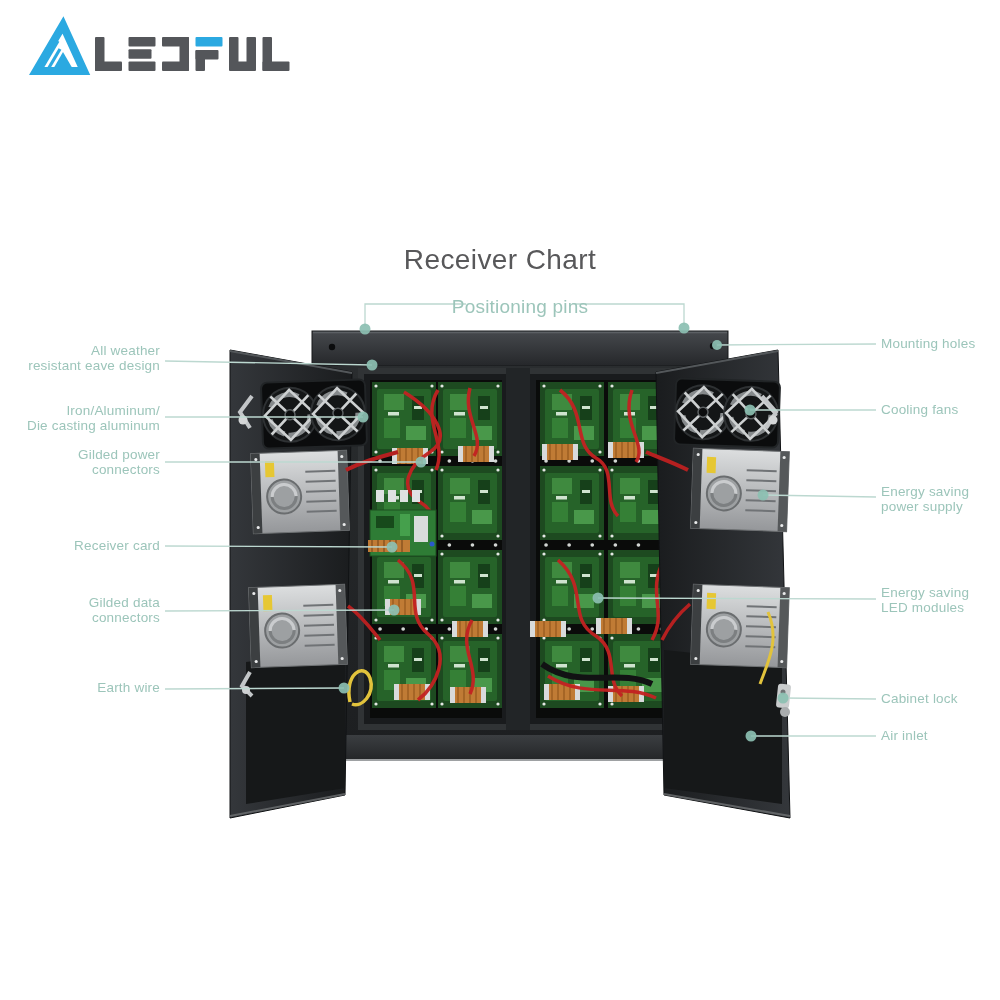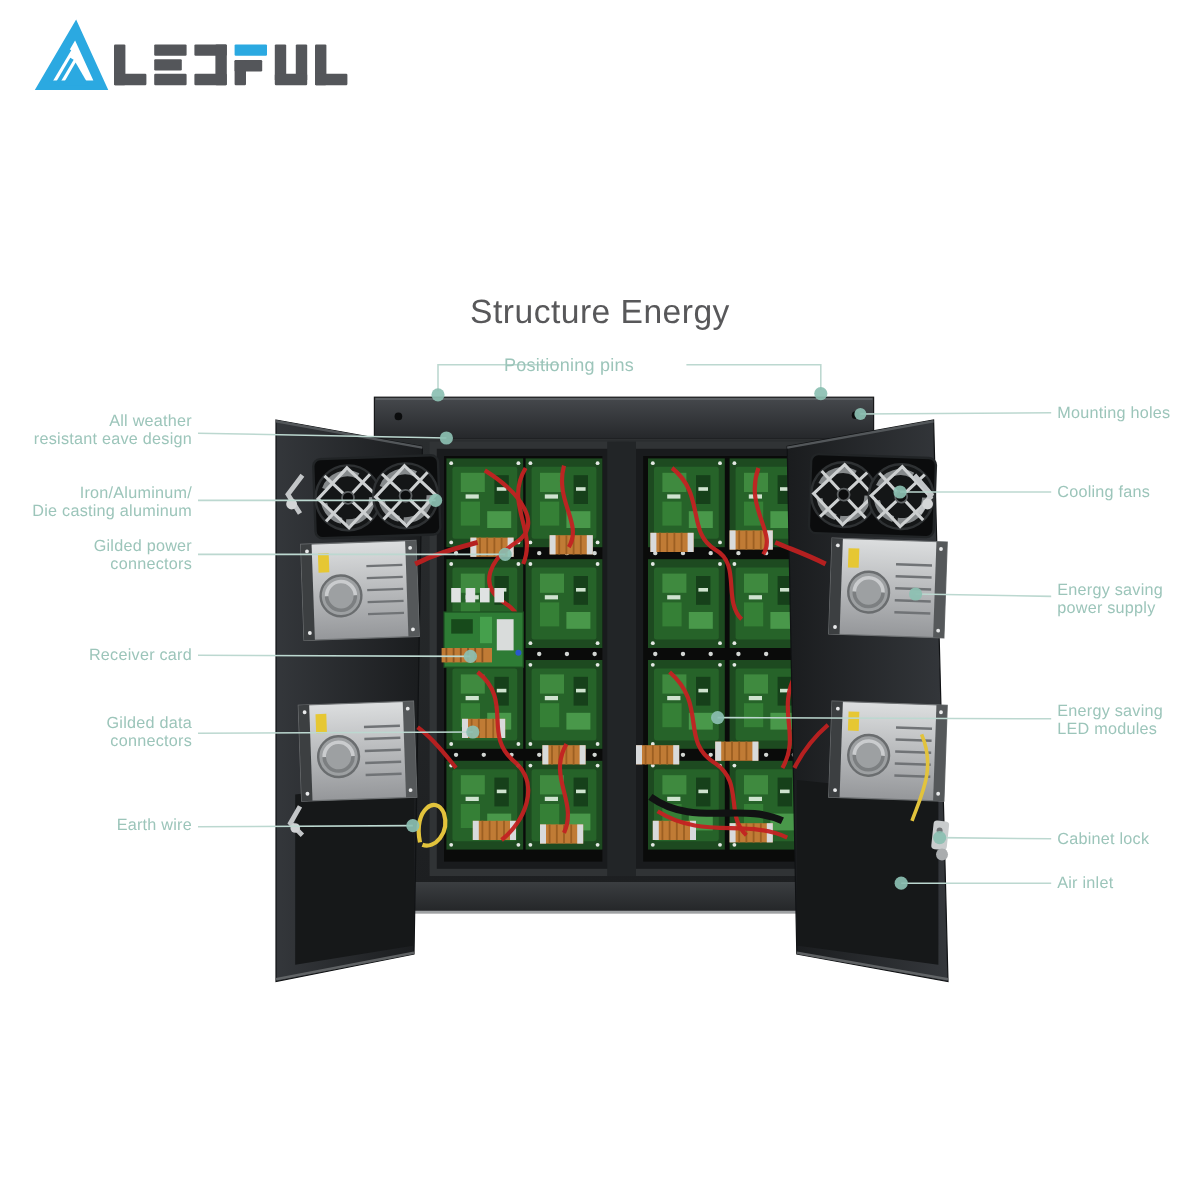--- a/index.html
+++ b/index.html
@@ -6,22 +6,22 @@
   .stage{
     position:relative;width:1000px;height:1000px;background:#ffffff;overflow:hidden;
     font-family:"Liberation Sans", sans-serif;
   }
   .illustration{position:absolute;left:0;top:0;width:1000px;height:1000px;}
   .page-title{
     position:absolute;left:0;right:0;top:244px;text-align:center;
     font-size:28px;font-weight:400;color:#58585A;letter-spacing:0.4px;
   }
   .pins-label{
-    position:absolute;left:420px;top:296px;width:200px;text-align:left;
-    font-size:15px;color:#9CC5BA;letter-spacing:0.2px;
+    position:absolute;left:420px;top:296px;width:200px;text-align:center;
+    font-size:19px;color:#9CC5BA;letter-spacing:0.2px;
   }
   .callout-label{
     position:absolute;font-size:13.5px;line-height:14.5px;color:#9CC5BA;letter-spacing:0.2px;
   }
   .callout-label.left{right:840px;width:220px;text-align:right;}
   .callout-label.right{left:881px;width:180px;text-align:left;}
   .ln{display:block;}
 </style>
 </head>
 <body>
@@ -338,21 +338,21 @@
       <circle cx="344" cy="688" r="5.5"></circle>
       <circle cx="717" cy="345" r="5"></circle>
       <circle cx="750" cy="410" r="5.5"></circle>
       <circle cx="763" cy="495" r="5.5"></circle>
       <circle cx="598" cy="598" r="5.5"></circle>
       <circle cx="783" cy="698" r="5.5"></circle>
       <circle cx="751" cy="736" r="5.5"></circle>
     </g>
   </svg>
 
-  <div class="page-title">Structure Energy</div>
+  <div class="page-title">Receiver Chart</div>
 
   <div class="pins-label">Positioning pins</div>
 
   <div class="callout-label left" style="top:344px;">
     <span class="ln">All weather</span>
     <span class="ln">resistant eave design</span>
   </div>
   <div class="callout-label left" style="top:404px;">
     <span class="ln">Iron/Aluminum/</span>
     <span class="ln">Die casting aluminum</span>

